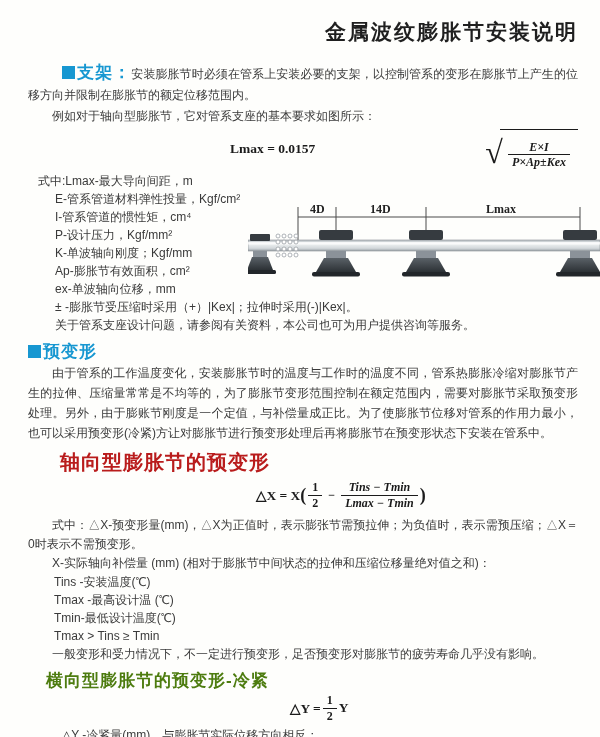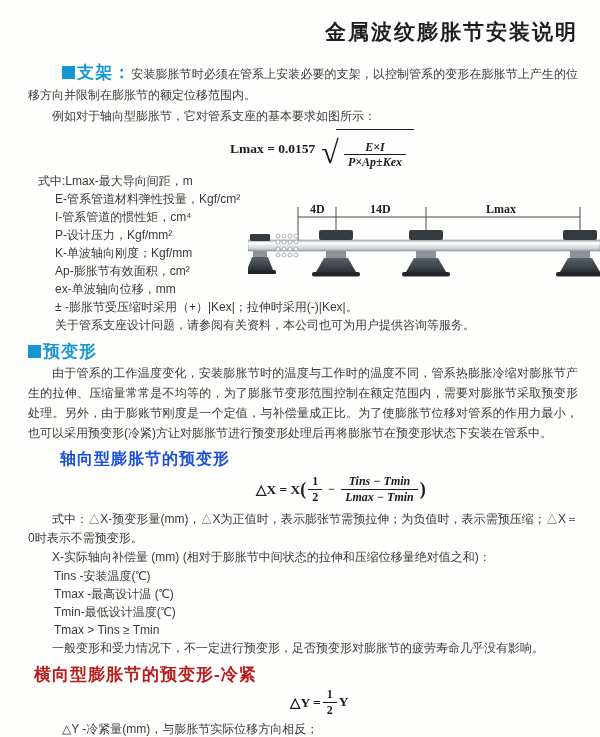--- a/index.html
+++ b/index.html
@@ -23,21 +23,21 @@
     margin-right: 2px; vertical-align: -1px;
   }
   .sec-title { color: #1797d1; font-weight: bold; font-size: 17px; letter-spacing: 1px; }
 
   .lead-para { line-height: 21px; text-align: justify; }
   .lead-indent { display: inline-block; width: 34px; }
   .body-line { line-height: 21px; }
   .indent2 { text-indent: 2em; }
 
   .formula-row { display: flex; align-items: center; font-family: "Liberation Serif", serif; font-weight: bold; color: #1b1b1b; }
-  .f-lmax { margin: 5px 0 6px 202px; height: 34px; }
+  .f-lmax { margin: 5px 0 6px 202px; height: 34px; justify-content: space-between; }
   .f-dx   { margin: 2px 0 4px 228px; height: 34px; }
   .f-dy   { margin: 4px 0 6px 262px; height: 24px; }
   .formula-row .lhs, .formula-row .rhs { font-size: 13.5px; }
   .frac { display: inline-flex; flex-direction: column; text-align: center; font-size: 12px; line-height: 1.2; margin: 0 2px; }
   .frac .num { border-bottom: 1px solid #1b1b1b; padding: 0 4px; }
   .frac .den { padding: 0 4px; }
   .frac.italic { font-style: italic; }
   .sqrt { display: inline-flex; align-items: stretch; margin-left: 6px; }
   .sqrt .rad-glyph { font-size: 32px; font-weight: normal; line-height: 1.05; align-self: flex-end; margin-right: -3px; }
   .sqrt .radicand { border-top: 1.5px solid #1b1b1b; padding: 10px 6px 0; align-self: flex-start; }
@@ -49,22 +49,22 @@
   .def-line.first { padding-left: 10px; }
   .def-line.wide { padding-left: 27px; }
 
   .diagram { position: absolute; top: 28px; left: 220px; width: 352px; height: 96px; }
   .diagram svg { display: block; }
   .dim-label { font-family: "Liberation Serif", serif; font-weight: bold; font-size: 12px; fill: #222; }
 
   .sec-block { margin-top: 6px; }
   .flow-para { line-height: 20px; text-align: justify; }
 
-  .sub-heading { color: #1d4ed8; font-weight: bold; font-size: 16px; letter-spacing: 1px; margin: 6px 0 2px 32px; }
-  .sub-heading.big { font-size: 17px; color: #b91c1c; margin: 5px 0 2px 6px; }
+  .sub-heading { color: #b91c1c; font-weight: bold; font-size: 20px; letter-spacing: 1px; margin: 6px 0 2px 32px; }
+  .sub-heading.big { font-size: 17px; color: #4d7c0f; margin: 5px 0 2px 18px; }
 
   .note-para { line-height: 19px; text-align: justify; }
   .t-line { line-height: 18px; padding-left: 26px; }
   .last-note { line-height: 19px; padding-left: 34px; }
 </style>
 </head>
 <body>
 
 <div class="page">
 

